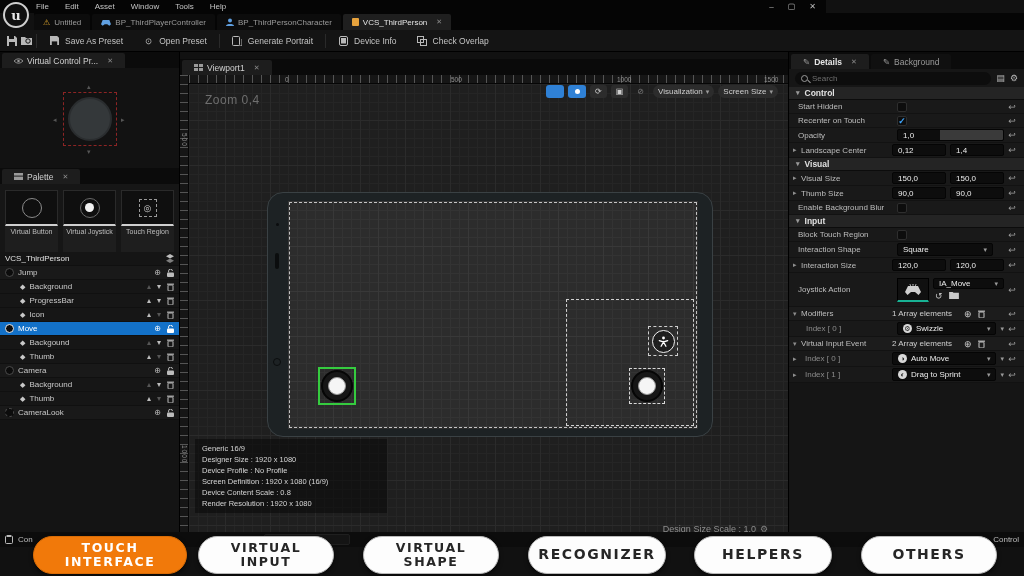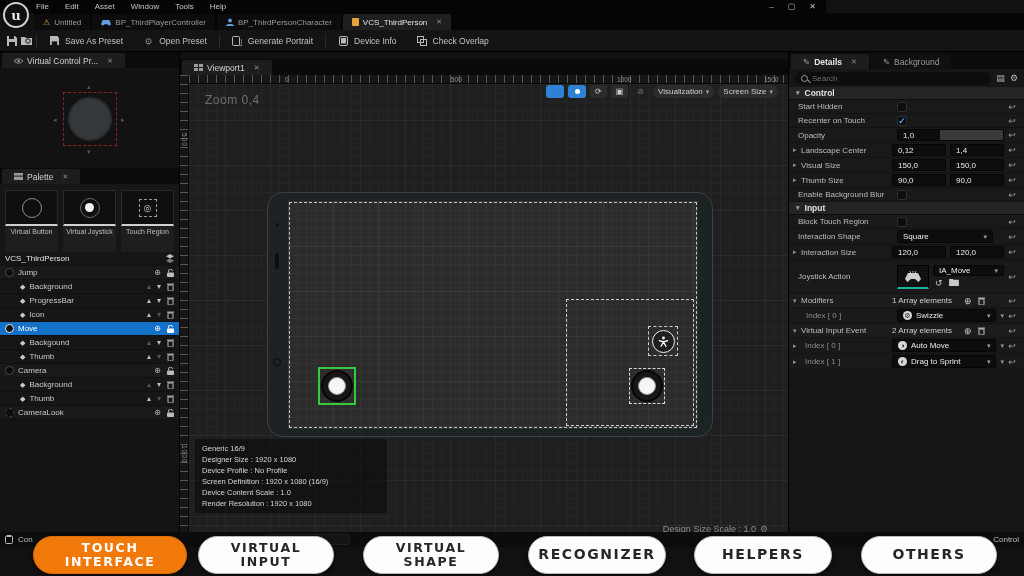--- a/index.html
+++ b/index.html
@@ -516,21 +516,21 @@
             </div>
           </div>
         </div>
       </div>
 
       <div id="vpinfo">
         <div>Generic 16/9</div>
         <div>Designer Size : 1920 x 1080</div>
         <div>Device Profile : No Profile</div>
         <div>Screen Definition : 1920 x 1080 (16/9)</div>
-        <div>Device Content Scale : 1.0</div>
+        <div>Device Content Scale : 0.8</div>
         <div>Render Resolution : 1920 x 1080</div>
       </div>
 
       <div id="designscale">
         <span>Design Size Scale : 1,0</span>
         <span style="color:#7f7f7f">⚙</span>
       </div>
     </div>
   </div>
 
@@ -583,20 +583,24 @@
     <div class="drow">
       <span class="exp">▸</span>
       <span class="dlabel" style="width:91px">Landscape Center</span>
       <span class="dval">
         <span class="field half">0,12</span>
         <span class="field half">1,4</span>
       </span>
       <span class="reset">↩</span>
     </div>
 
+    <div class="dsec">
+        <span class="caret">▾</span>
+        <span>Visual</span>
+      </div>
     <div class="drow">
       <span class="exp">▸</span>
       <span class="dlabel" style="width:91px">Visual Size</span>
       <span class="dval">
         <span class="field half">150,0</span>
         <span class="field half">150,0</span>
       </span>
       <span class="reset">↩</span>
     </div>
     <div class="drow">

